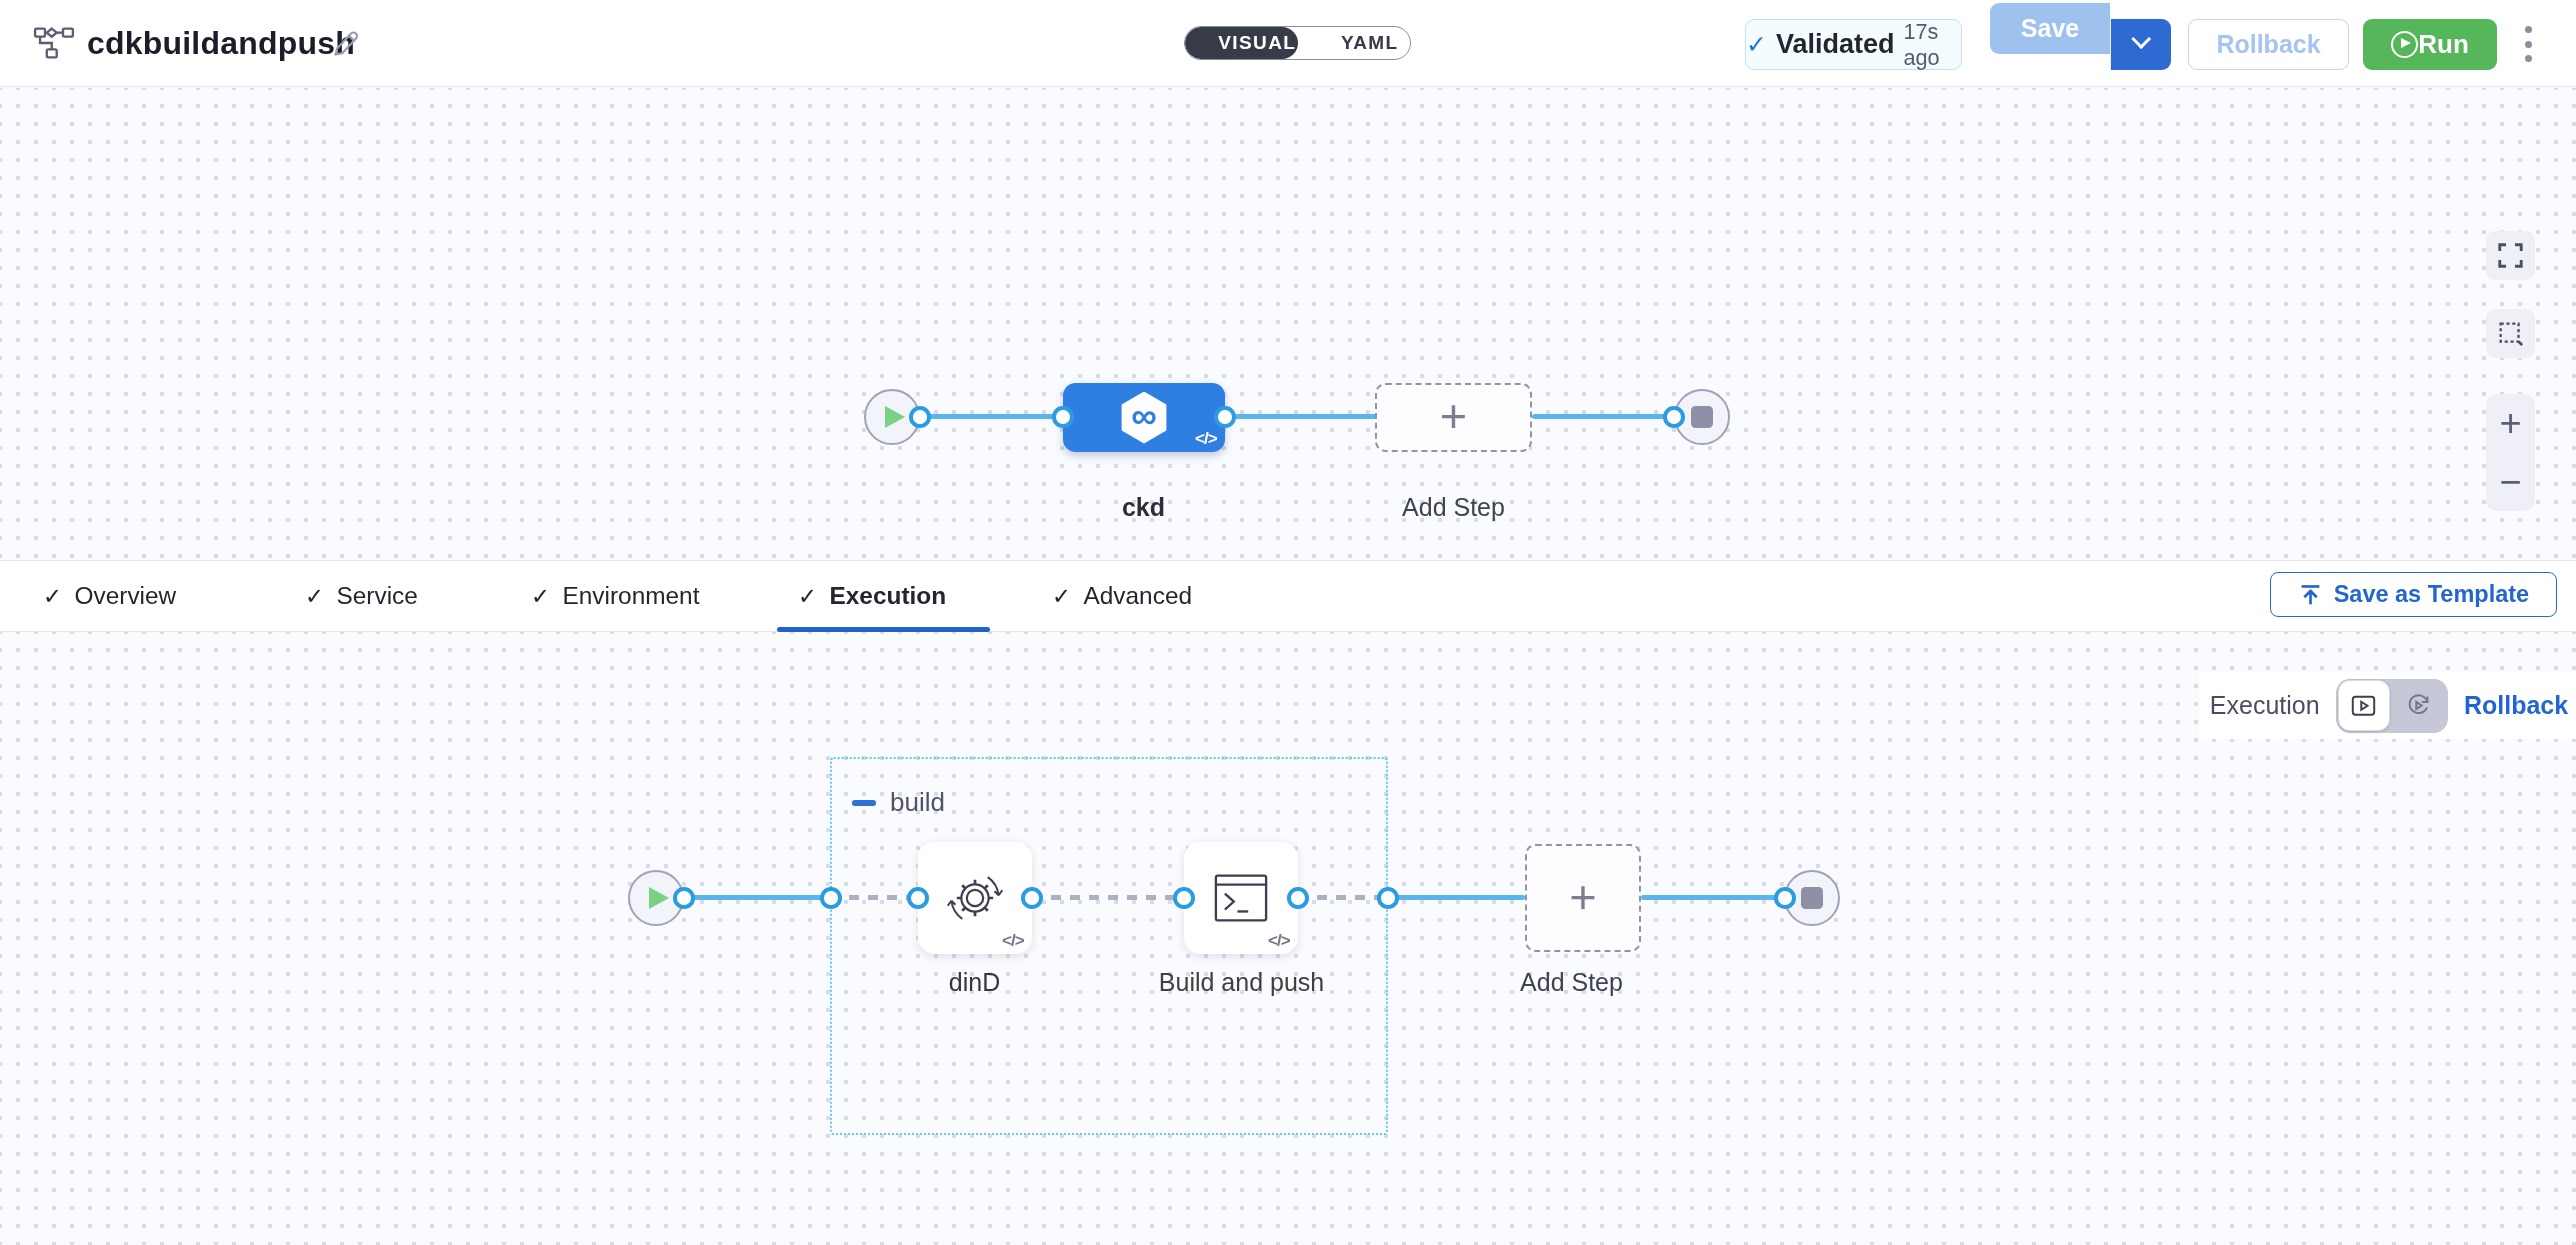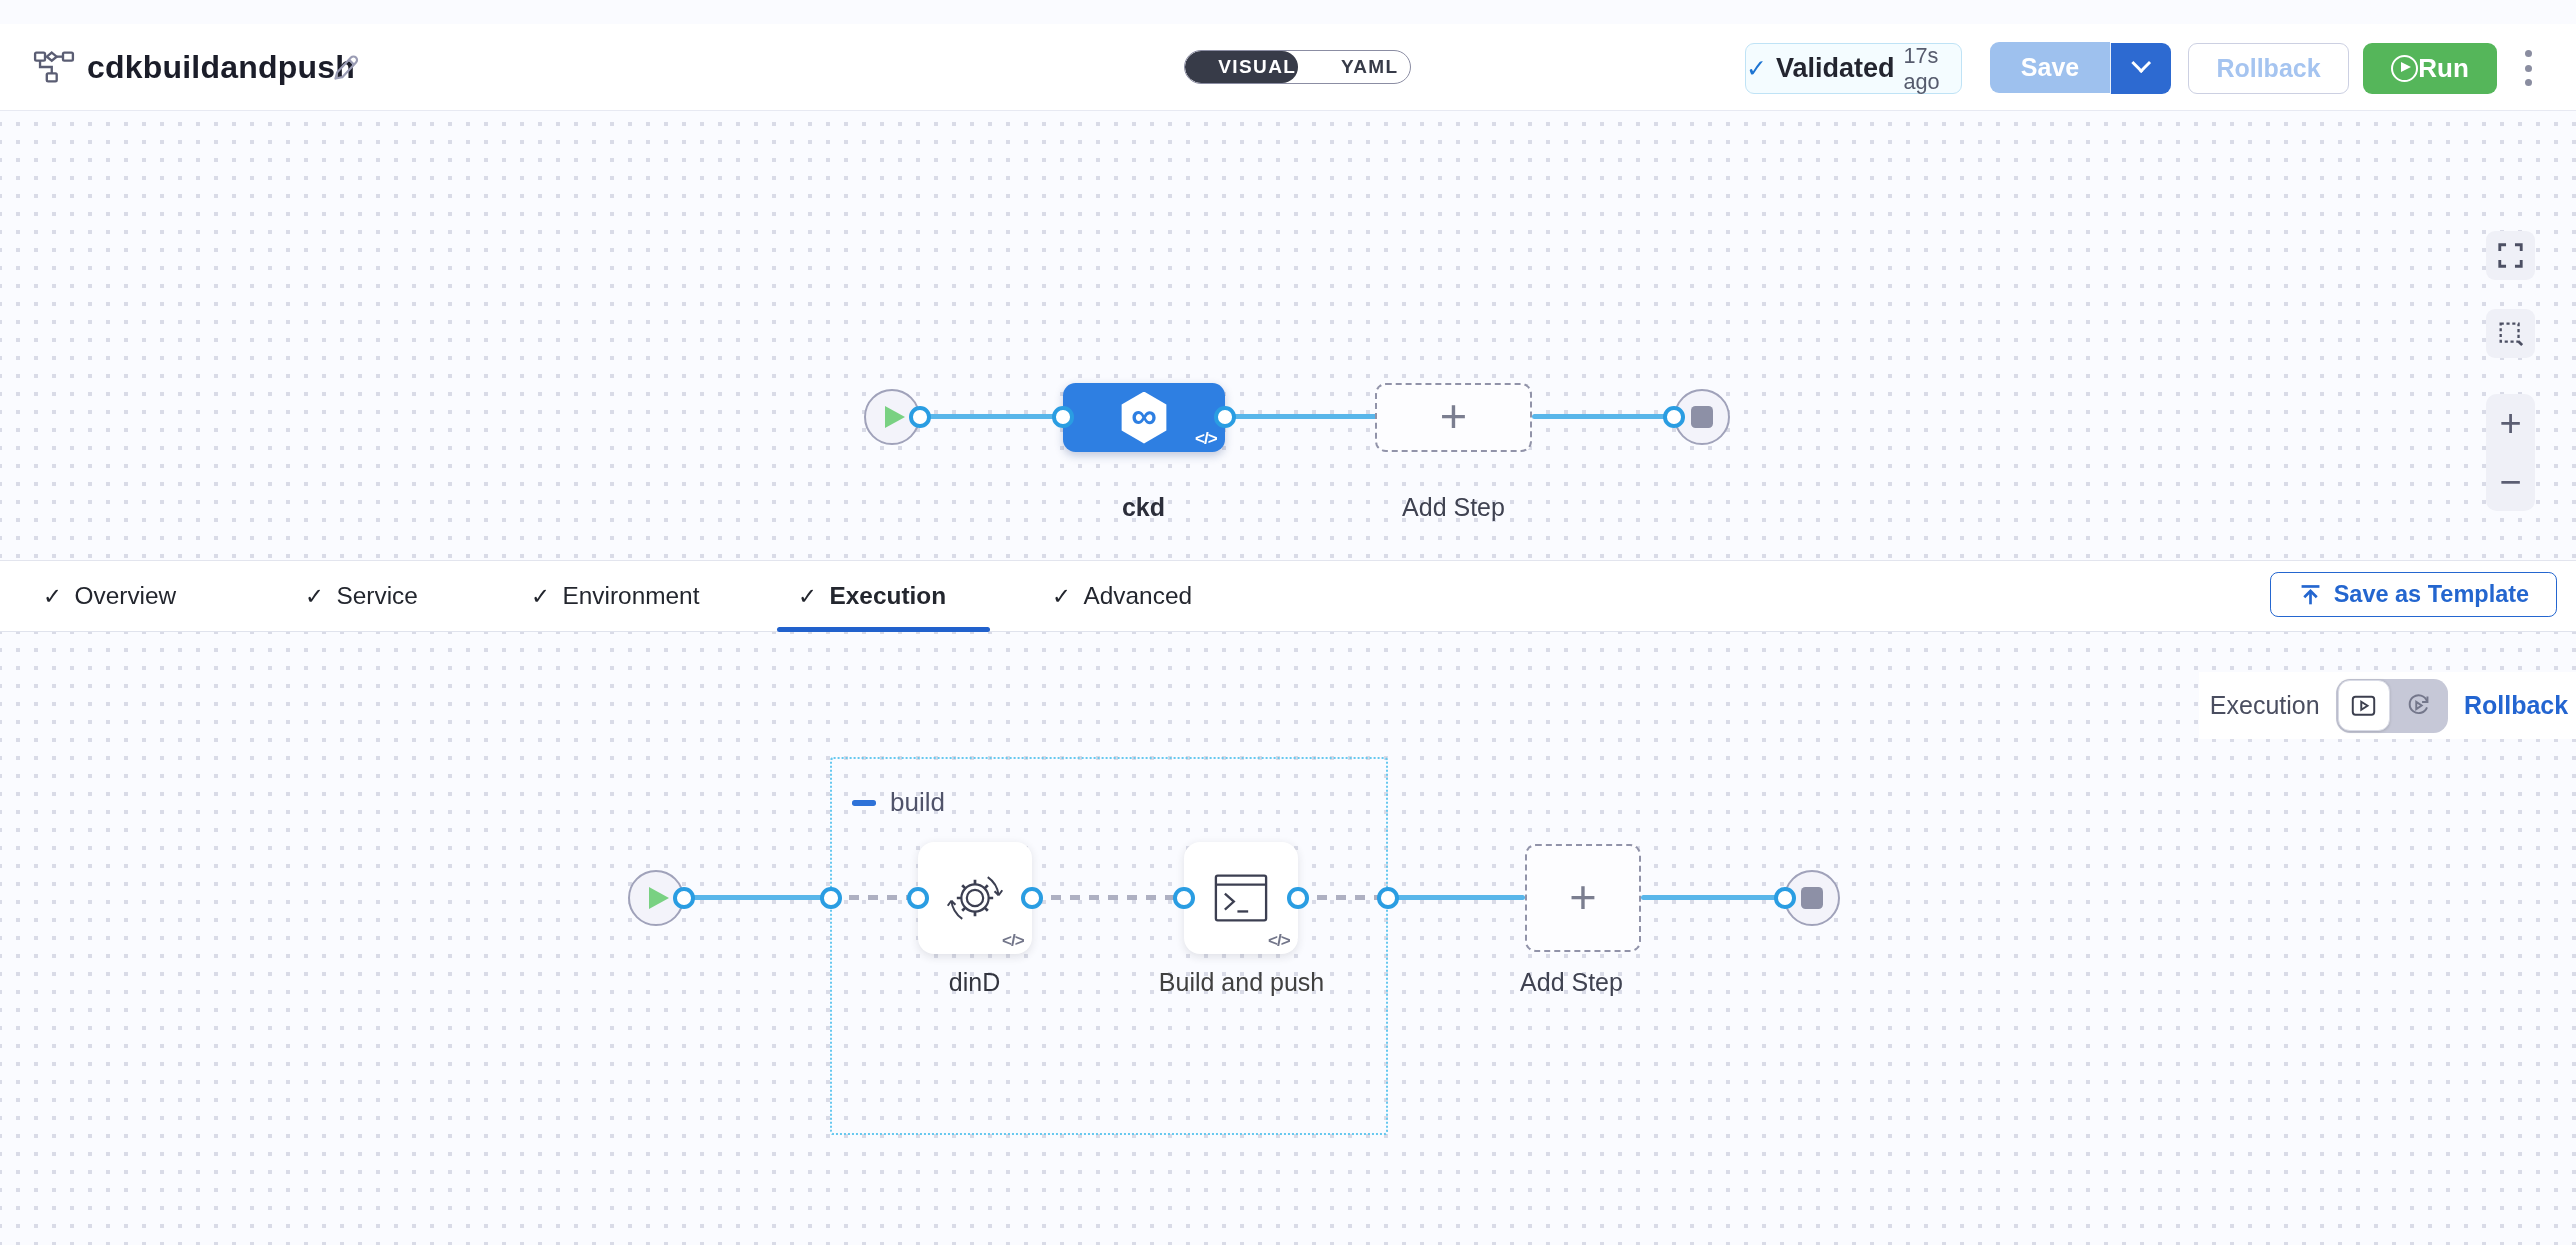--- a/index.html
+++ b/index.html
@@ -1,35 +1,35 @@
 <!DOCTYPE html>
 <html style="font-size:14.4px"><head>
 <meta charset="utf-8">
 <style>
   * { margin:0; padding:0; box-sizing:border-box; }
   html,body { width:2576px; height:1246px; }
   body { font-family:"Liberation Sans","DejaVu Sans",sans-serif; background:#fafbff; overflow:hidden; }
   .app { position:relative; width:2576px; height:1246px; }
 
   
-  .topbar { position:absolute; left:0; top:0; width:2576px; height:87px; background:#ffffff; border-bottom:1.8px solid #e7e9f2; z-index:40;margin-top:24px; }
+  .topbar { position:absolute; left:0; top:0; width:2576px; height:87px; background:#ffffff; border-bottom:1.8px solid #e7e9f2; z-index:40; }
   .pipe-icon { position:absolute; left:32.5px; top:25px; }
   .page-title { position:absolute; left:87px; top:0; height:87px; line-height:87px; font-size:32px; font-weight:bold; color:#1b1d29; letter-spacing:0.2px; }
   .pencil-btn { position:absolute; left:330px; top:29px; width:31px; height:31px; cursor:pointer; }
 
   .mode-toggle { position:absolute; left:1184px; top:26px; width:227px; height:34px; border:1.8px solid #8b8da3; border-radius:17px; background:#ffffff; display:flex; overflow:hidden; }
   .mode-seg { flex:1; display:flex; align-items:center; justify-content:center; font-size:19px; font-weight:bold; letter-spacing:1.4px; color:#373b48; cursor:pointer;padding-left:32px; }
   .mode-seg.active { background:#373b48; color:#ffffff; border-radius:17px; }
 
   .validated-badge { position:absolute; left:1745px; top:19px; width:217px; height:51px; background:#f4fcff; border:1.8px solid #bfe3f6; border-radius:9px; display:flex; align-items:center; justify-content:center; gap:9px; }
   .validated-badge .chk { color:#1d74d2; font-size:25px; font-weight:bold; }
   .validated-badge .lbl { font-size:27px; font-weight:bold; color:#23252f; }
   .validated-badge .ago { font-size:21.7px; color:#565b6d; }
 
-  .save-main { position:absolute; left:1990px; top:18px; width:120px; height:51px; background:#9ec1ee; border:none; border-radius:9px 0 0 9px; color:#ffffff; font-size:25px; font-weight:bold; cursor:pointer; font-family:inherit; }
+  .save-main { position:absolute; left:1990px; top:3px; width:120px; height:51px; background:#9ec1ee; border:none; border-radius:9px 0 0 9px; color:#ffffff; font-size:25px; font-weight:bold; cursor:pointer; font-family:inherit; }
   .save-chevron { position:absolute; left:2110px; top:19px; width:61px; height:51px; background:#2d6ad1; border:none; border-left:1.8px solid #e9f0fb; border-radius:0 9px 9px 0; cursor:pointer; }
   .save-chevron .chev { display:inline-block; width:14.4px; height:14.4px; border-right:3.6px solid #fff; border-bottom:3.6px solid #fff; transform:rotate(45deg) translate(-2.7px,-2.7px); }
   .discard-btn { position:absolute; left:2188px; top:19px; width:161px; height:51px; background:#ffffff; border:1.8px solid #ccd0e2; border-radius:9px; color:#a5c4f0; font-size:25px; font-weight:bold; cursor:pointer; font-family:inherit; }
   .run-btn { position:absolute; left:2363px; top:19px; width:134px; height:51px; background:#55b65a; border:none; border-radius:9px; color:#ffffff; font-size:26px; font-weight:bold; cursor:pointer; display:flex; align-items:center; justify-content:center; gap:0; font-family:inherit; }
   .run-play { width:27px; height:27px; border:2.7px solid #ffffff; border-radius:50%; position:relative; }
   .run-play::after { content:""; position:absolute; left:8.1px; top:5.4px; border-left:10px solid #ffffff; border-top:5.4px solid transparent; border-bottom:5.4px solid transparent; }
   .kebab { position:absolute; left:2516px; top:16.2px; width:25px; height:56px; display:flex; flex-direction:column; align-items:center; justify-content:center; gap:7.2px; cursor:pointer; }
   .kebab i { width:7.2px; height:7.2px; border-radius:50%; background:#8a8da0; }
 
   

